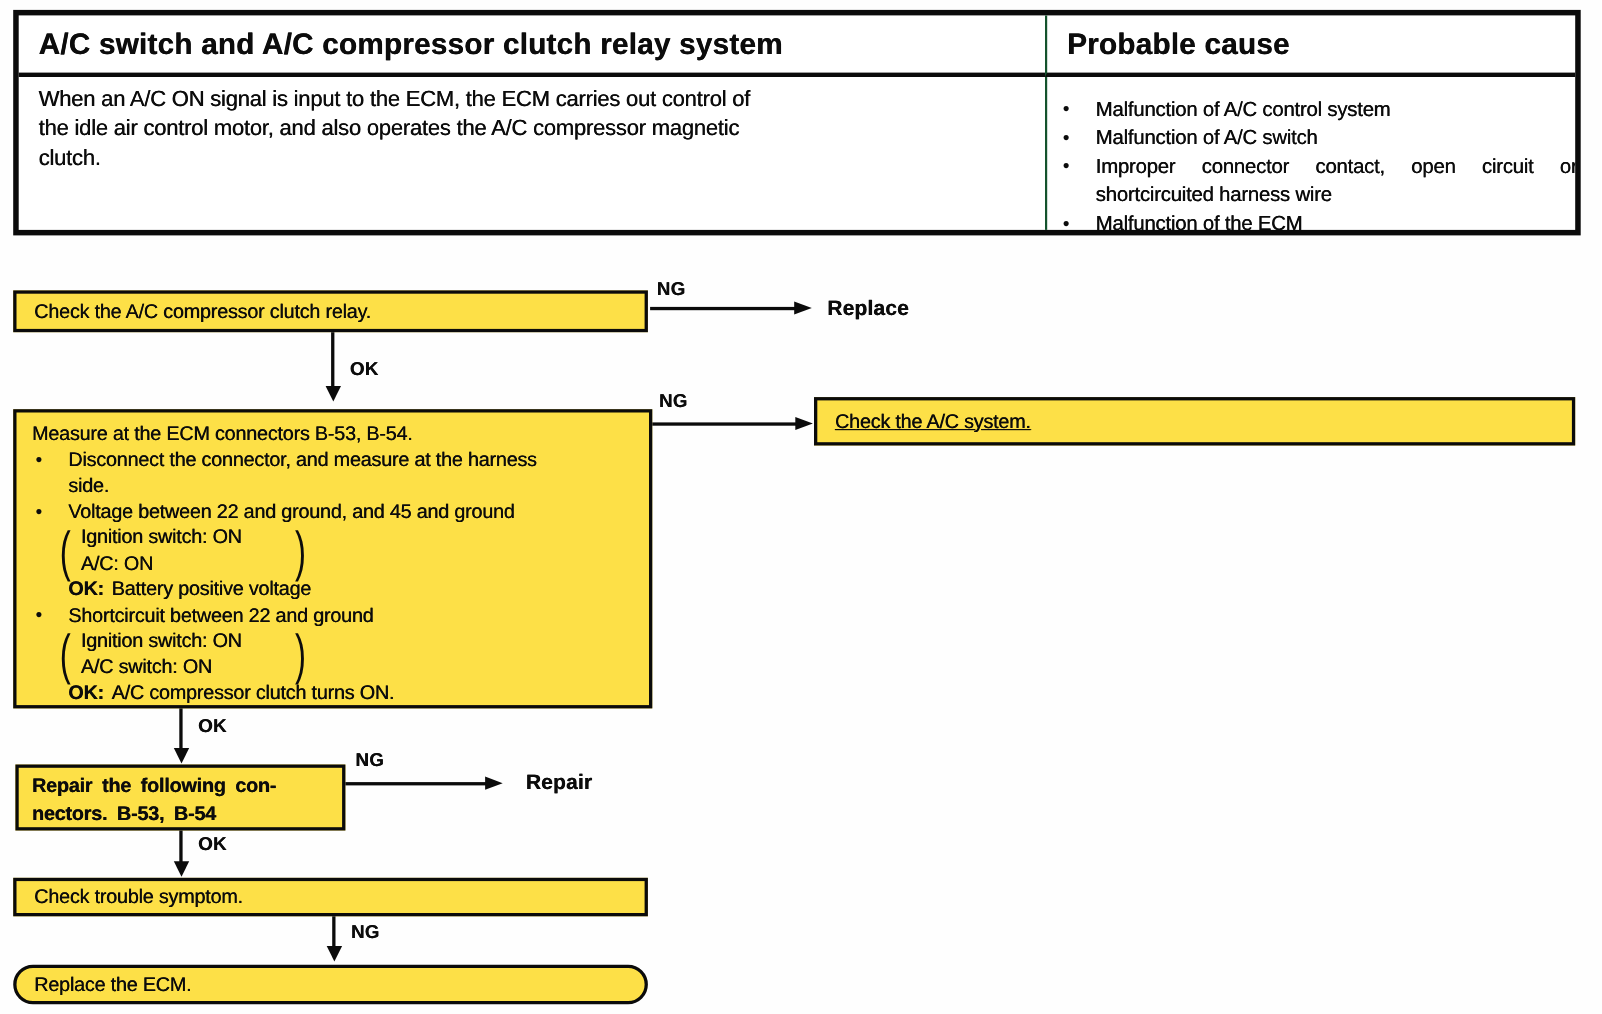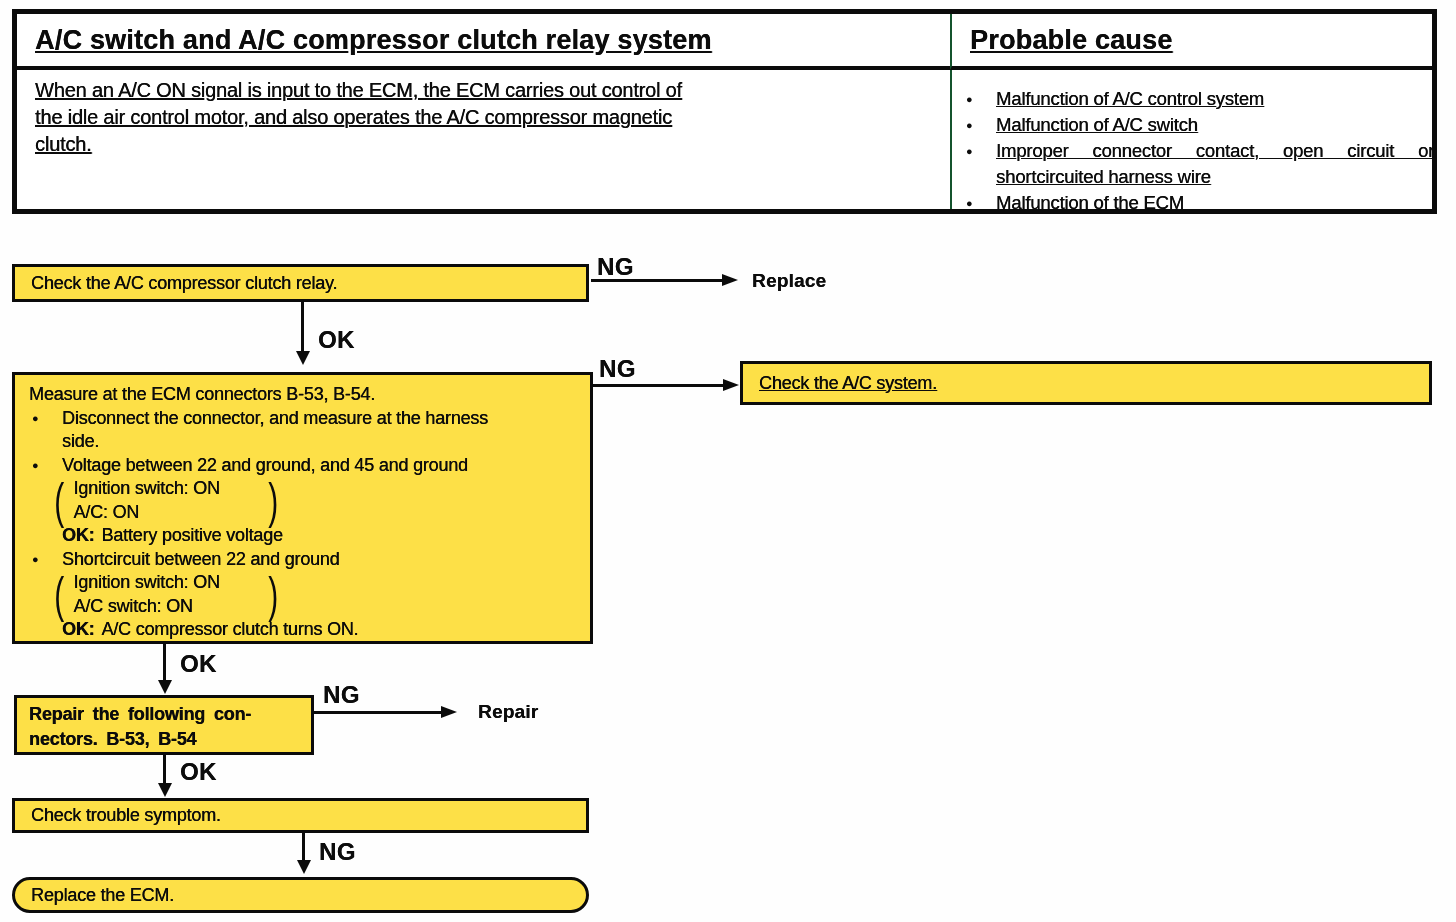--- a/index.html
+++ b/index.html
@@ -17,36 +17,36 @@
 
   
   .info-table {
     position:absolute; left:12px; top:9px; width:1425px; height:205px;
     border:5px solid #0b0b0b;
     display:grid;
     grid-template-columns:933px 1fr;
     grid-template-rows:56px 1fr;
     background:#fff;
   }
-  .cell { overflow:hidden;text-decoration:underline; }
+  .cell { overflow:hidden; }
   .cell.right-col { border-left:2px solid #14532d; }
   .cell.head-row  { border-bottom:4px solid #0b0b0b; display:flex; align-items:center; }
   .table-title { font-size:27px; font-weight:bold; letter-spacing:0.2px; padding-left:18px; white-space:nowrap; }
   .desc { padding:7px 20px 0 18px; font-size:20px; line-height:27px; letter-spacing:-0.2px; }
   .causes { padding:16px 6px 0 12px; }
   .cause-item { position:relative; padding-left:32px; width:470px; font-size:18.5px; line-height:26px; text-align:justify; letter-spacing:-0.2px; }
   .cause-item .dot { position:absolute; left:2px; top:8px; font-size:11px; line-height:11px; text-shadow:none; }
 
   
   .fbox {
     position:absolute; border:3px solid #0b0b0b; background:#fde047;
     font-size:18px; letter-spacing:-0.2px;
   }
   .fbox.single { display:flex; align-items:center; padding-left:16px; }
-  .edge-label { position:absolute; font-size:24px; font-weight:bold; letter-spacing:0.3px; }
+  .edge-label { position:absolute; font-size:17px; font-weight:bold; letter-spacing:0.3px; }
   .result-label { position:absolute; font-size:19px; font-weight:bold; letter-spacing:0.2px; }
 
   .arr-h { position:absolute; height:0; border-top:3px solid #0b0b0b; }
   .arr-h::after {
     content:""; position:absolute; right:-15px; top:-8px; width:0; height:0;
     border-left:16px solid #0b0b0b; border-top:6.5px solid transparent; border-bottom:6.5px solid transparent;
   }
   .arr-v { position:absolute; width:0; border-left:3px solid #0b0b0b; }
   .arr-v::after {
     content:""; position:absolute; left:-8.5px; bottom:-13px; width:0; height:0;

